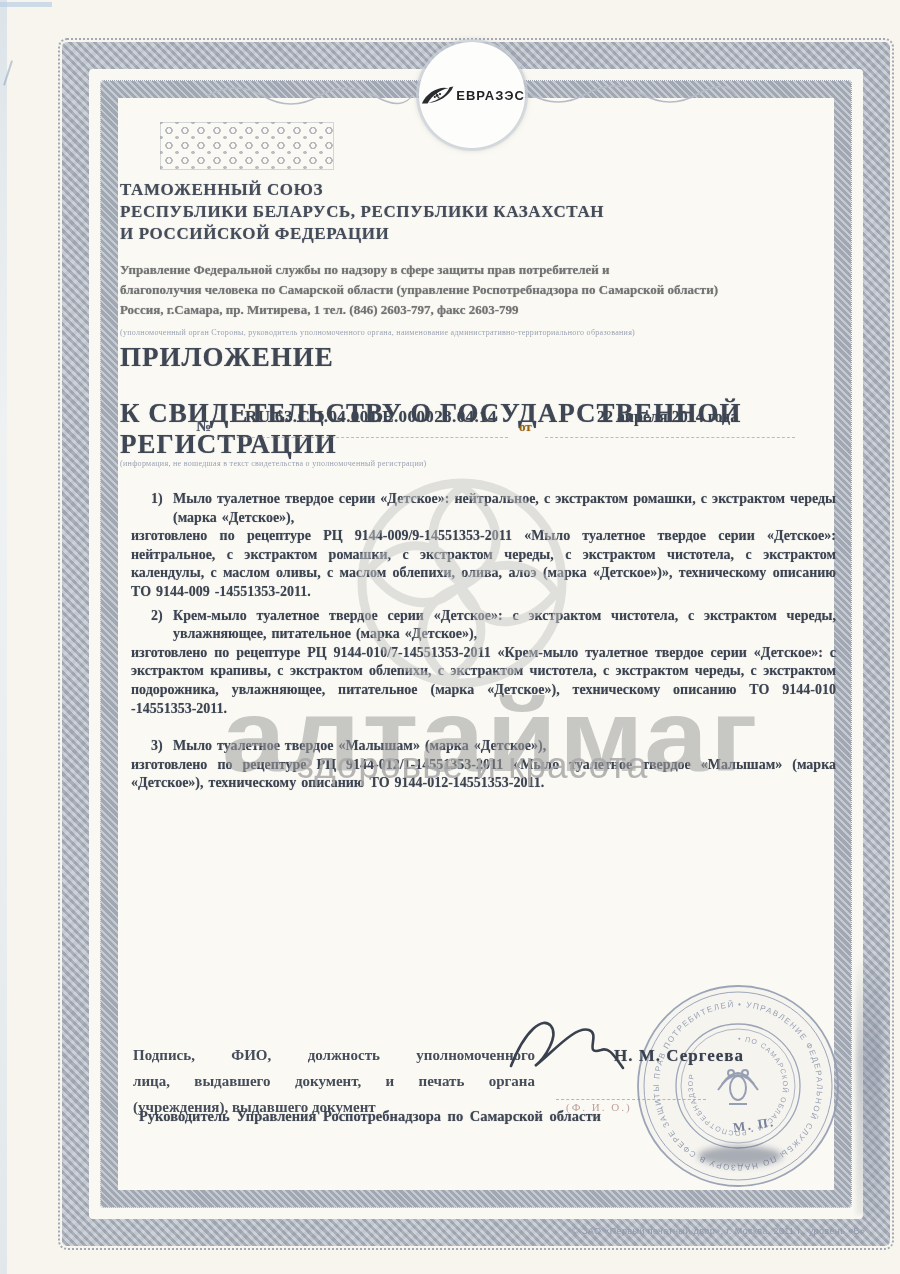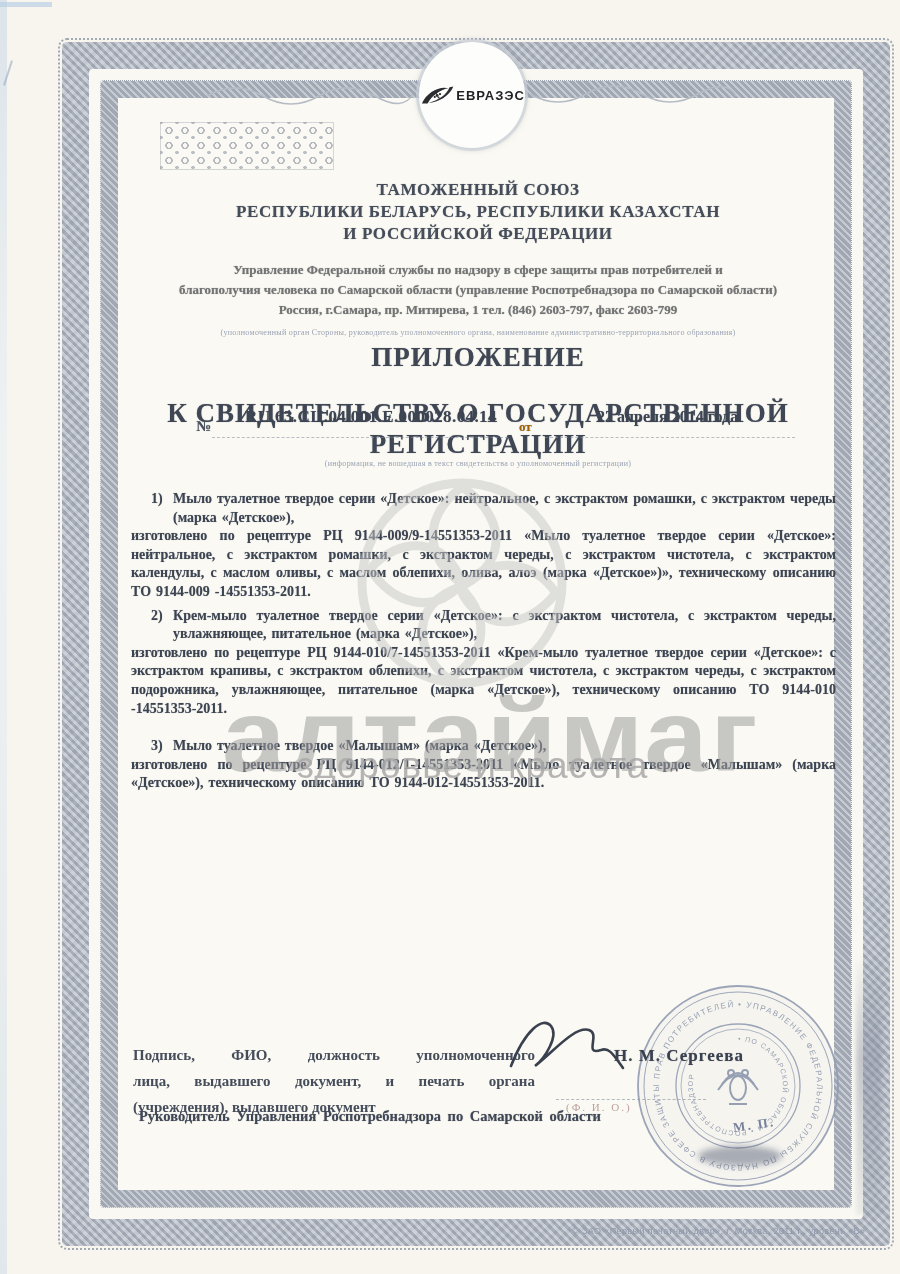--- a/index.html
+++ b/index.html
@@ -30,21 +30,21 @@
         radial-gradient(circle at 50% 50%,rgba(100,110,128,0) 0 2px,rgba(100,110,128,.55) 2.5px 3.5px,transparent 4px),
         radial-gradient(circle at 50% 50%,rgba(100,110,128,.5) 0 1.5px,transparent 2px);
       background-size:16px 15px,16px 15px;background-position:0 0,8px 7px;}
   
   .flourish{position:absolute;z-index:2;}
   .logo{position:absolute;left:419px;top:42px;width:106px;height:106px;border-radius:50%;background:#fdfdfb;
         box-shadow:0 0 0 3px rgba(205,210,218,.65),0 0 7px rgba(120,128,142,.55);
         display:flex;align-items:center;justify-content:center;z-index:3;}
   .logo-text{font-family:"Liberation Sans",sans-serif;font-weight:bold;font-size:13px;letter-spacing:1px;color:#1f2125;margin-top:1px;}
   
-  .ctr{position:absolute;left:120px;width:716px;text-align:center;}
+  .ctr{position:absolute;left:120px;width:716px;}
   .blurry{text-shadow:0 0 1px rgba(66,74,89,.5);}
   .title-l{font-weight:bold;font-size:17px;letter-spacing:.6px;color:#454c5a;}
   .issuer-l{font-weight:bold;font-size:13px;color:#737373;}
   .tiny-cap{font-size:8px;color:#99a2b4;letter-spacing:.3px;}
   .apx{font-weight:bold;font-size:27px;letter-spacing:1px;color:#3f4654;}
   
   .abs{position:absolute;}
   .no-label{font-weight:bold;font-size:15px;color:#4a5160;}
   .number{font-weight:bold;font-size:17px;letter-spacing:.4px;color:#3c4452;}
   .ot{font-weight:bold;font-size:13px;color:#a16207;}

